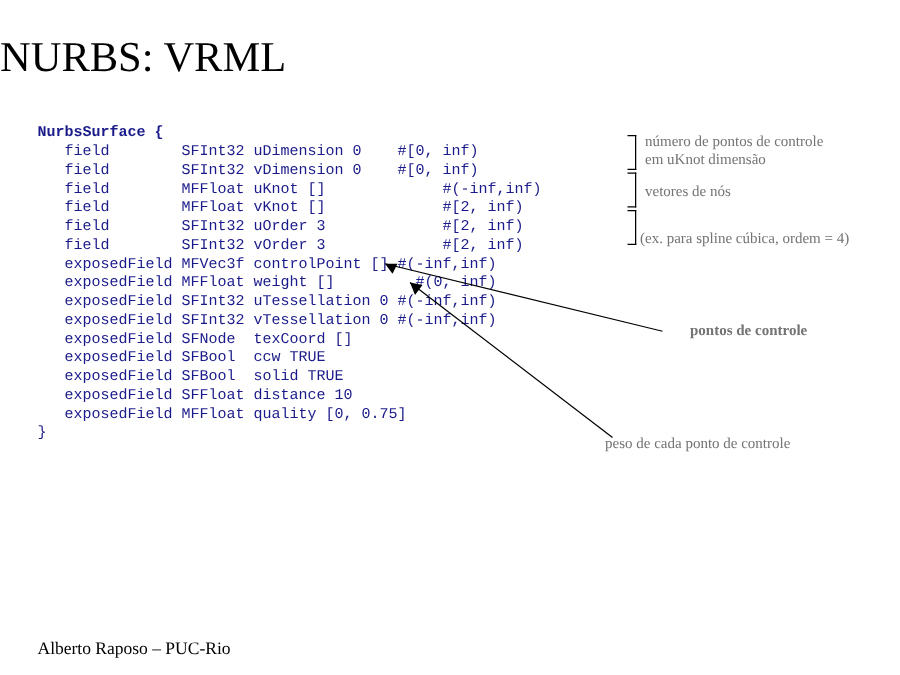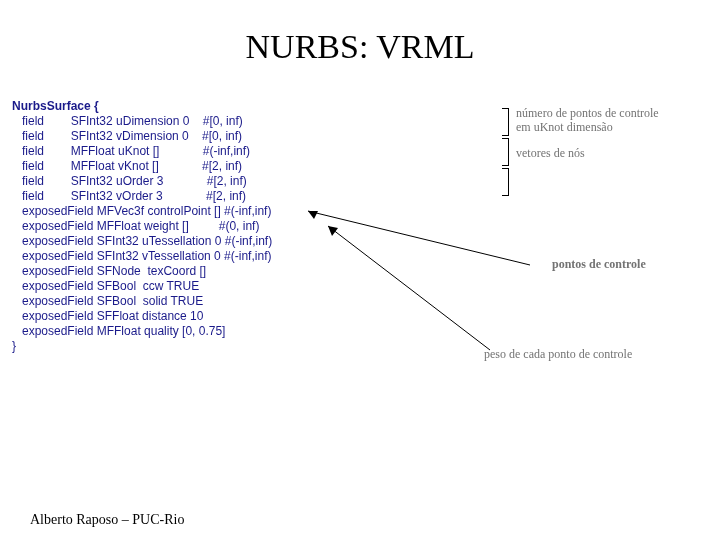--- a/index.html
+++ b/index.html
@@ -6,32 +6,32 @@
     margin: 0;
     padding: 0;
     width: 720px;
     height: 540px;
     font-family: "Times New Roman", serif;
     background: #fff;
     position: relative;
     overflow: hidden;
   }
   .title {
-    text-align: center;
+    text-align: left;
     font-size: 34px;
     margin-top: 28px;
     margin-bottom: 18px;
   }
   .code {
-    font-family: Liberation Sans, sans-serif;
+    font-family: Liberation Mono, monospace;
     font-size: 12px;
     line-height: 1.25;
     white-space: pre;
     color: #1a1a8a;
-    margin-left: 12px;
+    margin-left: 30px;
   }
   .code .hdr { font-weight: bold; }
   .note {
     position: absolute;
     font-family: "Times New Roman", serif;
     font-size: 12px;
     color: #737373;
     line-height: 1.15;
   }
   .bracket {
@@ -81,20 +81,21 @@
 <div class="bracket" style="top:138px; height:26px; left:502px;"></div>
 <div class="bracket" style="top:168px; height:26px; left:502px;"></div>
 
 <div class="note" style="top:107px; left:516px;">
   <span>número de pontos de controle</span><br>
   <span>em uKnot dimensão</span>
 </div>
 <div class="note" style="top:147px; left:516px;">vetores de nós</div>
 <div class="note" style="top:170px; left:512px;">
   <br>
+  <span>(ex. para spline cúbica, ordem = 4)</span>
 </div>
 <div class="note" style="top:258px; left:552px;font-weight:bold;">
   <span>pontos de controle</span><br>
 </div>
 <div class="note" style="top:348px; left:472px;margin-left:12px;">peso de cada ponto de controle</div>
 
 <svg class="arrow" style="left:300px; top:205px;" width="240" height="70">
   <line x1="230" y1="60" x2="8" y2="6" stroke="#000" stroke-width="1"></line>
   <polygon points="8,6 18,6 14,14" fill="#000"></polygon>
 </svg>

